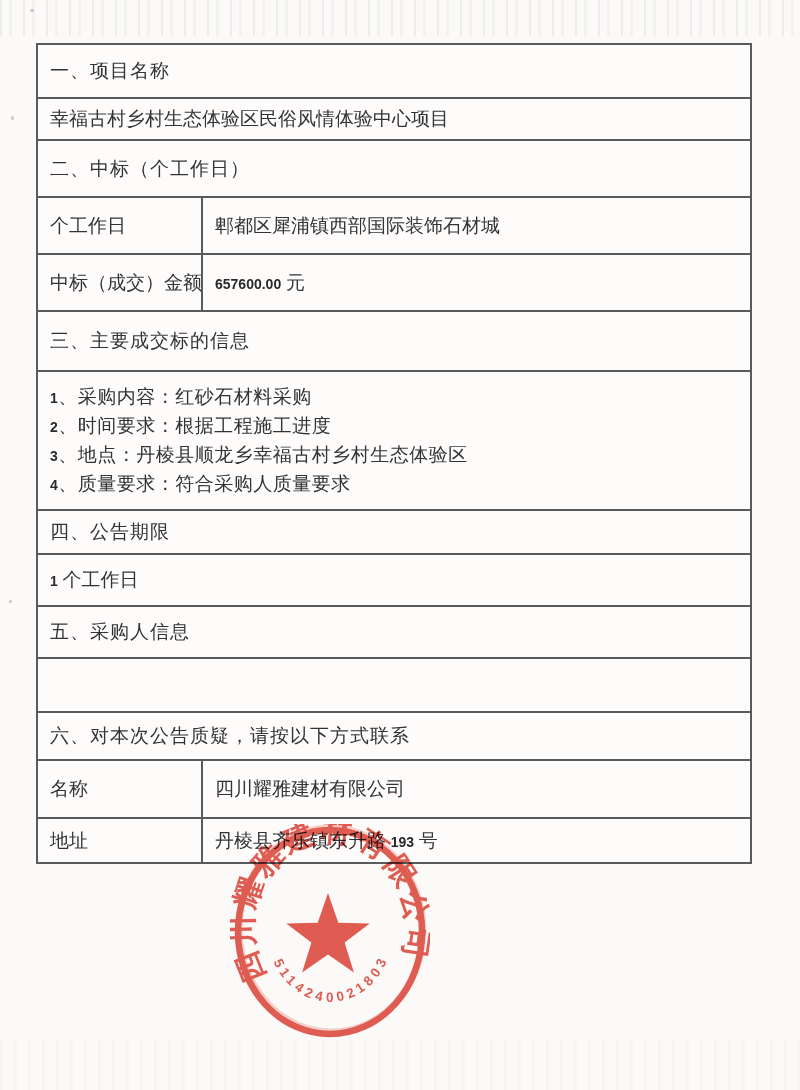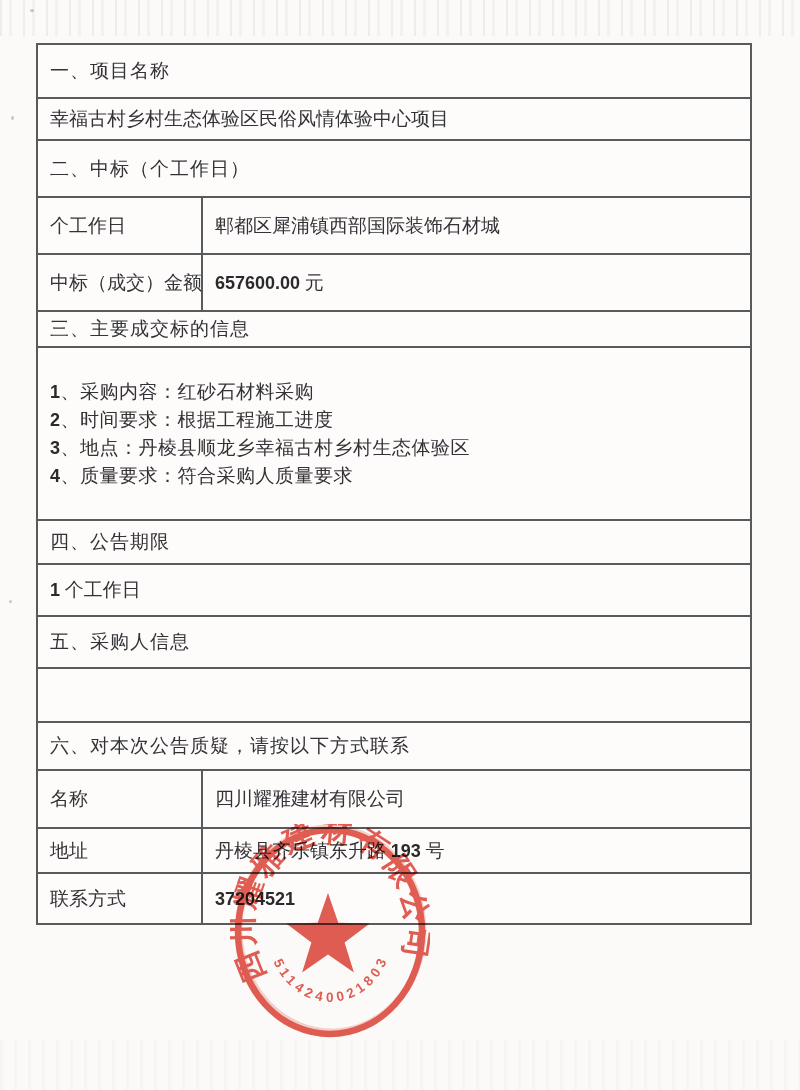--- a/index.html
+++ b/index.html
@@ -40,21 +40,21 @@
     white-space:nowrap;
     background:rgba(255,255,255,0.45);
   }
   td.sec { letter-spacing:1px; }
   td.blockcell {
     vertical-align:top; white-space:normal;
     padding:8px 10px 0 9px; line-height:27px; letter-spacing:0.5px;
   }
   .num {
     font-family:"Liberation Sans","DejaVu Sans",sans-serif;
-    font-weight:600; font-size:18px; color:#2a2a2c;
+    font-weight:600; font-size:14px; color:#2a2a2c;
   }
 
   
   .seal {
     position:absolute; left:230px; top:824px; width:200px; height:216px;
     mix-blend-mode:multiply; opacity:0.84; pointer-events:none;
   }
   .seal text { font-weight:bold; }
   .seal .seal-company { font-family:"Liberation Serif","DejaVu Serif",serif; font-size:30px; }
   .seal .seal-serial  { font-family:"Liberation Sans","DejaVu Sans",sans-serif; font-size:13.5px; letter-spacing:1px; }
@@ -88,24 +88,24 @@
 
     <tr style="height:57px">
       <td>个工作日</td>
       <td>郫都区犀浦镇西部国际装饰石材城</td>
     </tr>
     <tr style="height:57px">
       <td>中标（成交）金额</td>
       <td class="autonum"><span class="num">657600.00</span> 元</td>
     </tr>
 
-    <tr style="height:36px">
+    <tr style="height:60px">
       <td colspan="2" class="sec">三、主要成交标的信息</td>
     </tr>
-    <tr style="height:173px">
+    <tr style="height:139px">
       <td colspan="2" class="blockcell">
         <div class="autonum"><span class="num">1</span>、采购内容：红砂石材料采购</div>
         <div class="autonum"><span class="num">2</span>、时间要求：根据工程施工进度</div>
         <div class="autonum"><span class="num">3</span>、地点：丹棱县顺龙乡幸福古村乡村生态体验区</div>
         <div class="autonum"><span class="num">4</span>、质量要求：符合采购人质量要求</div>
       </td>
     </tr>
 
     <tr style="height:44px">
       <td colspan="2" class="sec">四、公告期限</td>
@@ -126,24 +126,20 @@
     </tr>
 
     <tr style="height:58px">
       <td>名称</td>
       <td>四川耀雅建材有限公司</td>
     </tr>
     <tr style="height:45px">
       <td>地址</td>
       <td class="autonum">丹棱县齐乐镇东升路 <span class="num">193</span> 号</td>
     </tr>
-    <tr style="height:51px">
-      <td>联系方式</td>
-      <td class="autonum"><span class="num">37204521</span></td>
-    </tr>
   </tbody>
     </table>
 
   <div class="seal">
     <svg width="200" height="216" viewBox="0 0 200 216" xmlns="http://www.w3.org/2000/svg">
       <defs>
         <path id="arcTop" d="M 38.5 156.4 A 77 87 0 1 1 161.5 156.4" fill="none"></path>
         <path id="arcBottom" d="M 40.1 128.2 A 63 72 0 0 0 159.9 128.2" fill="none"></path>
       </defs>
       <ellipse cx="100" cy="108" rx="92" ry="102" fill="none" stroke-width="6.5" stroke="#dd3f33"></ellipse>

